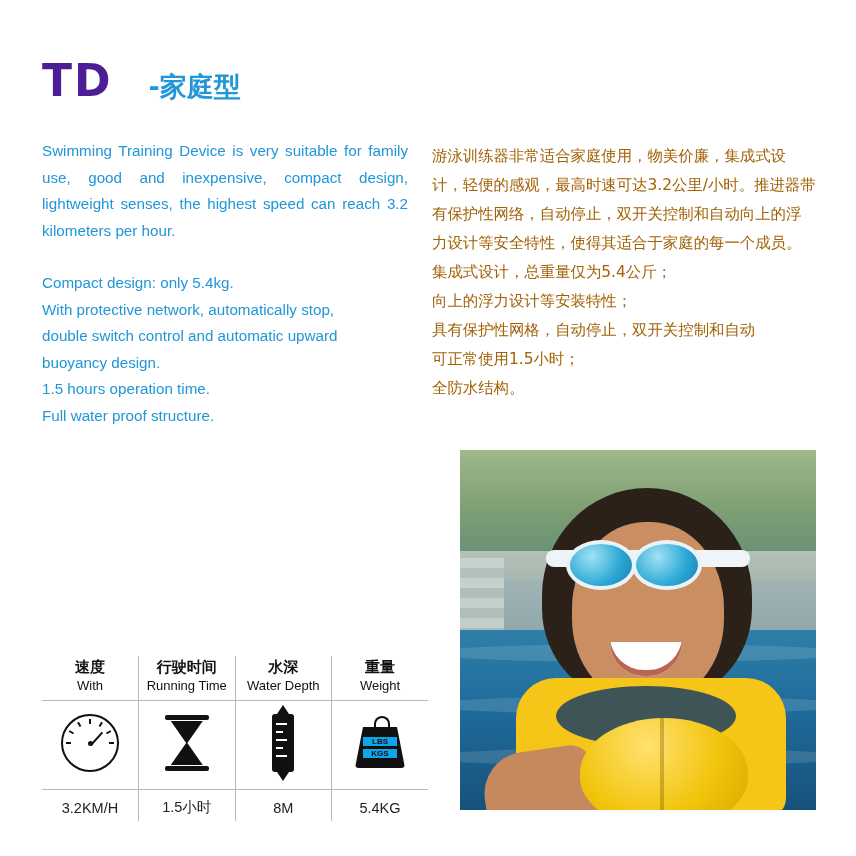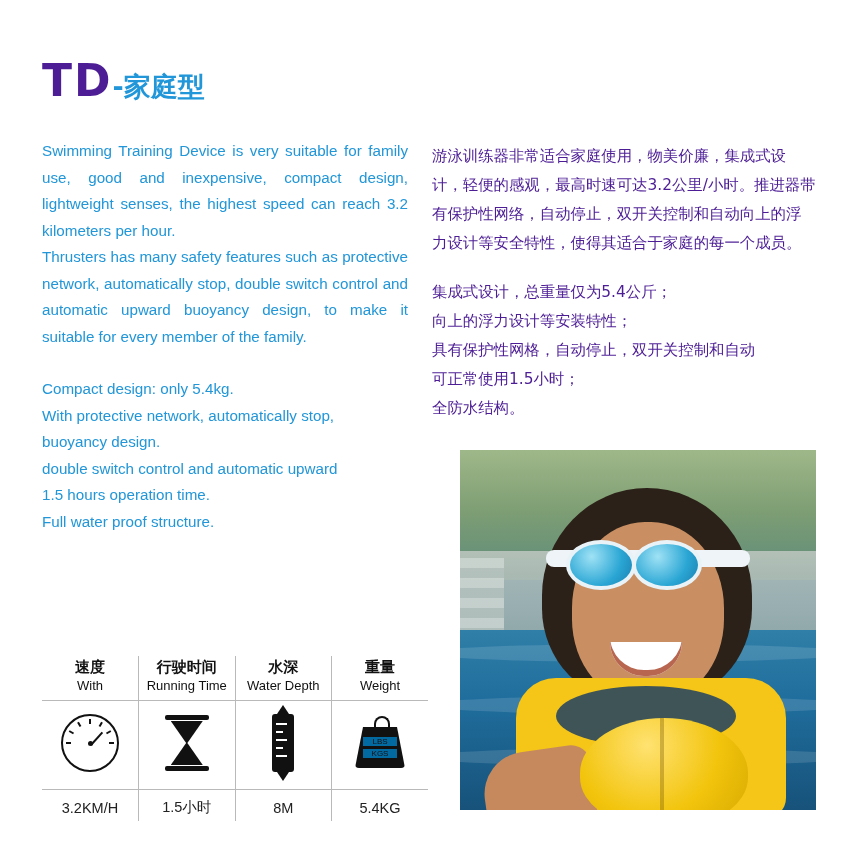--- a/index.html
+++ b/index.html
@@ -32,20 +32,21 @@
     color: #4c1d95;
     letter-spacing: 2px;
     font-family: "DejaVu Sans", sans-serif;
   }
   .title-sub {
     font-size: 27px;
     font-weight: bold;
     color: #2196d8;
     font-family: "DejaVu Sans", sans-serif;
     letter-spacing: 0px;
+    margin-left: 36px;
   }
 
   
   .col-left {
     position: absolute;
     left: 42px;
     top: 138px;
     width: 366px;
     color: #2196d8;
     font-size: 15.2px;
@@ -58,27 +59,26 @@
   .gap {
     height: 26px;
   }
 
   
   .col-right {
     position: absolute;
     left: 432px;
     top: 142px;
     width: 384px;
-    color: #4c1d95;
+    color: #a16207;
     font-size: 15.4px;
     line-height: 29px;
     font-family: "DejaVu Sans", sans-serif;
   }
   .col-right .p2 {
-    margin-top: 20px;
   }
 
   
   .photo {
     position: absolute;
     left: 460px;
     top: 450px;
     width: 356px;
     height: 360px;
     overflow: hidden;
@@ -316,44 +316,44 @@
   }
   .ic-weight .body {
     position: absolute; left: 3px; top: 11px;
     width: 50px; height: 41px;
     background: #111;
     clip-path: polygon(16% 0, 84% 0, 100% 100%, 0 100%);
     border-radius: 4px;
   }
   .ic-weight .lbl {
     position: absolute; left: 11px; width: 34px;
-    background: #0369a1; color: #111;
+    background: #0ea5e9; color: #111;
     font-size: 8px; line-height: 9px; text-align: center;
     font-family: "Liberation Sans", sans-serif;
+    font-weight: bold;
   }
   .ic-weight .lbl.l1 { top: 21px; }
   .ic-weight .lbl.l2 { top: 33px; }
 </style>
 </head>
 <body>
 
 <div class="page">
 
   <div class="title-block">
     <span class="title-main">TD</span><span class="title-sub">-家庭型</span>
   </div>
 
   <div class="col-left">
     <div class="para-justify">Swimming Training Device is very suitable for family use, good and inexpensive, compact design, lightweight senses, the highest speed can reach 3.2 kilometers per hour.</div>
-    <div class="para-justify">Thrusters has many safety features such as protective network, automatically stop, double switch control and automatic upward buoyancy design, to make it suitable for every member of the family.</div>
     <div class="gap"></div>
     <div>Compact design: only 5.4kg.</div>
     <div>With protective network, automatically stop,</div>
+    <div>double switch control and automatic upward</div>
     <div>buoyancy design.</div>
-    <div>double switch control and automatic upward</div>
     <div>1.5 hours operation time.</div>
     <div>Full water proof structure.</div>
   </div>
 
   <div class="col-right">
     <div>游泳训练器非常适合家庭使用，物美价廉，集成式设计，轻便的感观，最高时速可达3.2公里/小时。推进器带有保护性网络，自动停止，双开关控制和自动向上的浮力设计等安全特性，使得其适合于家庭的每一个成员。</div>
     <div class="p2">集成式设计，总重量仅为5.4公斤；</div>
     <div>向上的浮力设计等安装特性；</div>
     <div>具有保护性网格，自动停止，双开关控制和自动</div>
     <div>可正常使用1.5小时；</div>

